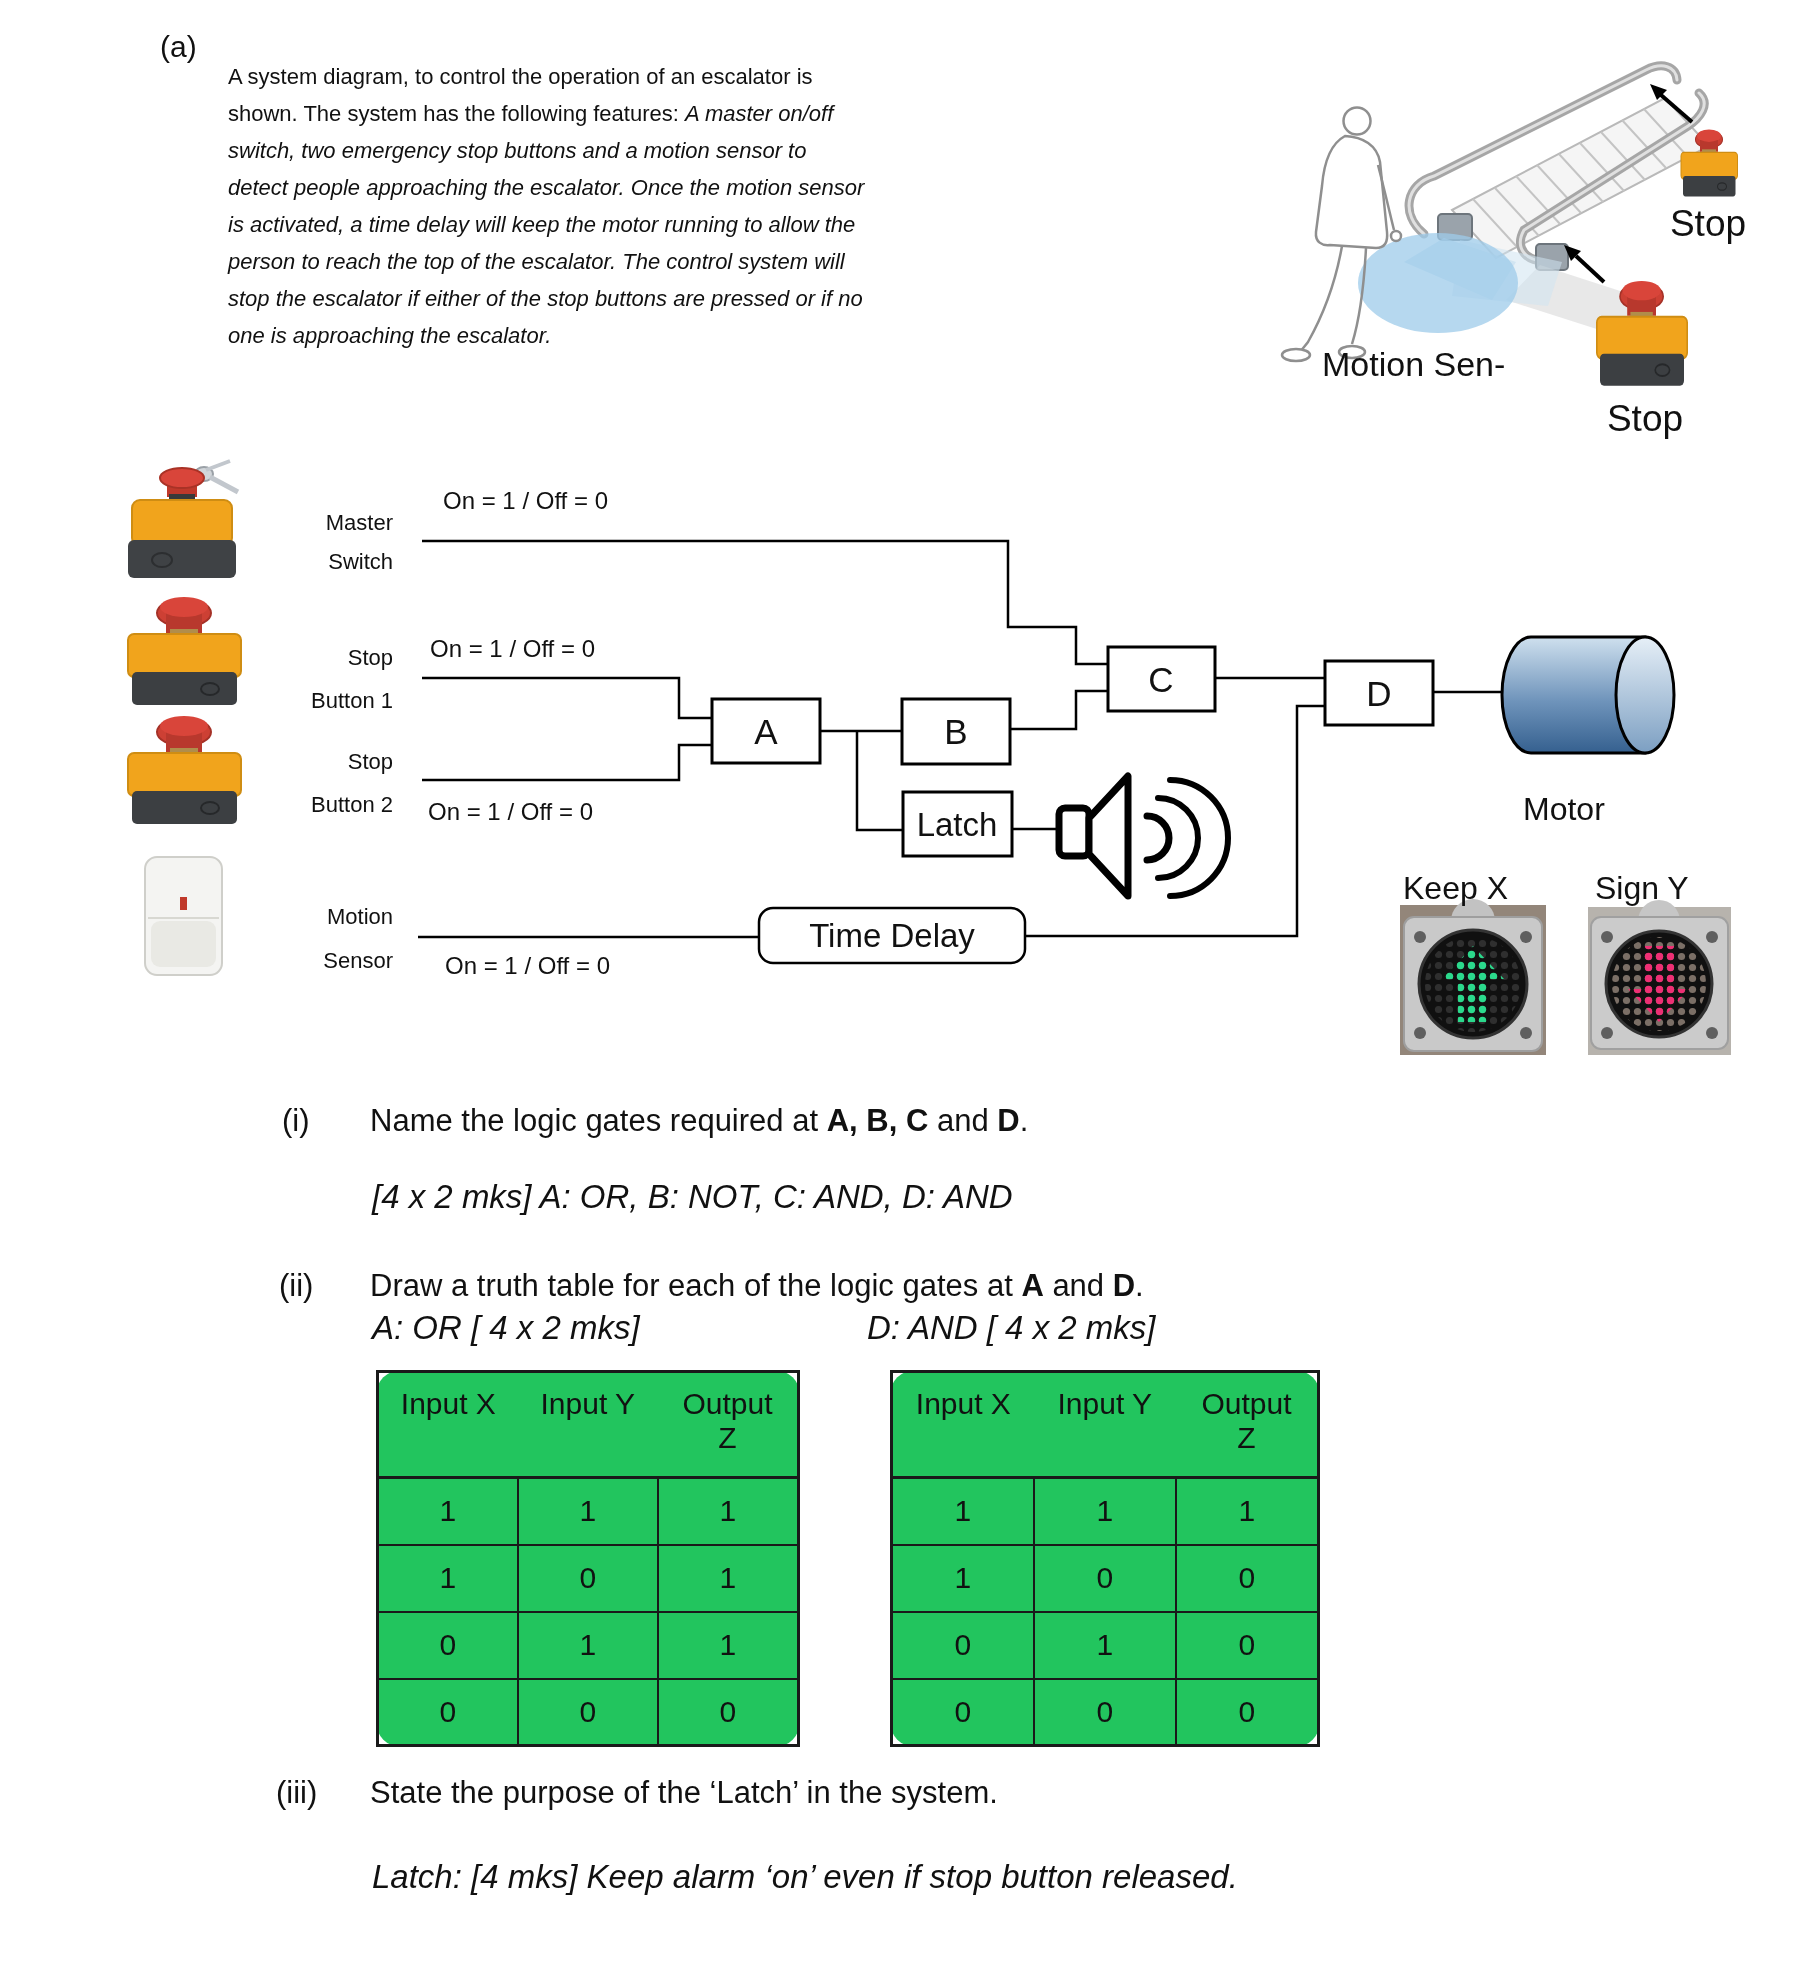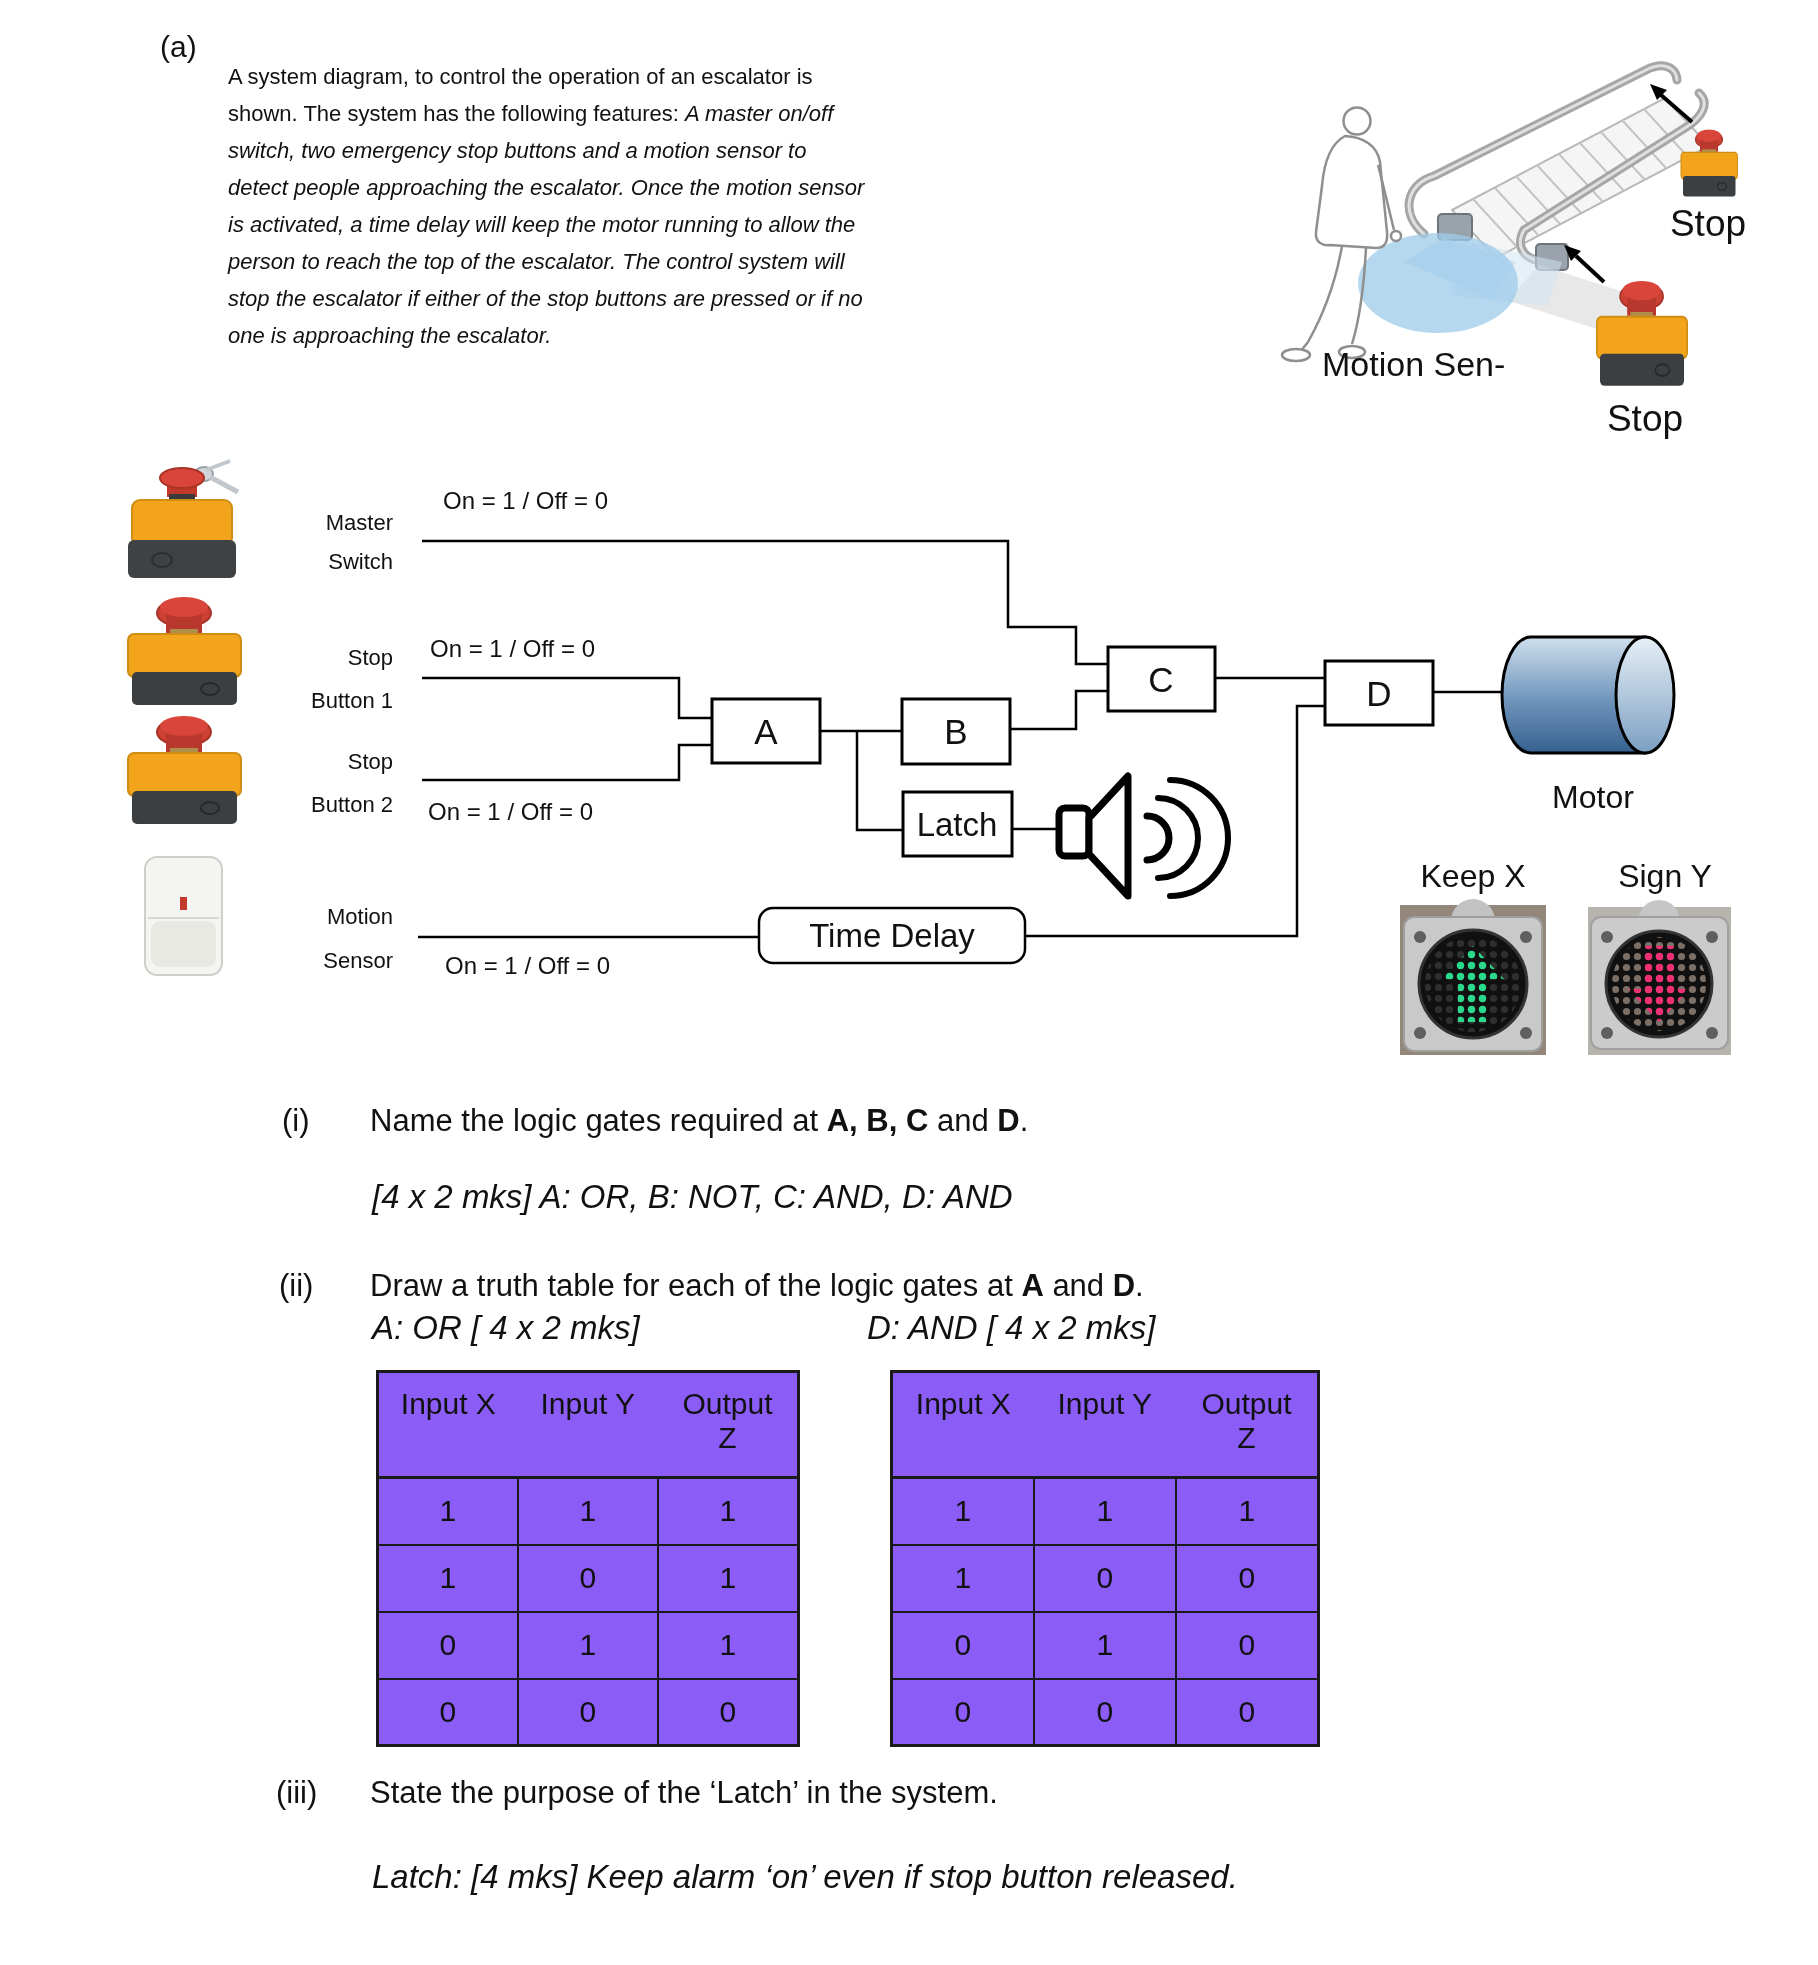--- a/index.html
+++ b/index.html
@@ -6,25 +6,25 @@
   .page{position:relative;width:1818px;height:1965px;background:#ffffff;overflow:hidden;
         font-family:"Liberation Sans",sans-serif;color:#111;}
   .abs{position:absolute;}
   .para-line{position:absolute;left:228px;width:840px;font-size:22px;line-height:37px;white-space:nowrap;margin-top:28px;}
   .it{font-style:italic;}
   .bd{font-weight:700;}
   .tag{position:absolute;font-size:30px;}
   .lblpair{position:absolute;text-align:right;font-size:22px;}
   .signal{position:absolute;font-size:24px;white-space:nowrap;}
   .biglbl{position:absolute;font-size:32px;white-space:nowrap;}
-  .ctr{text-align:center;}
+  .ctr{text-align:left;margin-top:12px;}
   .q-line{position:absolute;font-size:31px;white-space:nowrap;}
   .ans{position:absolute;font-size:33px;font-style:italic;white-space:nowrap;}
   .stoplbl{position:absolute;font-size:37px;text-align:center;width:90px;}
-  table.tt{position:absolute;border-collapse:collapse;table-layout:fixed;background:#8b5cf6;}
+  table.tt{position:absolute;border-collapse:collapse;table-layout:fixed;background:#22c55e;border-radius:25px;}
   table.tt th{border:0;border-bottom:3px solid #1a1a1a;font-weight:400;font-size:30px;
               vertical-align:top;padding-top:14px;height:106px;box-sizing:border-box;}
   table.tt td{border:2px solid #1a1a1a;text-align:center;font-size:30px;height:67px;box-sizing:border-box;}
   table.tt{border:3px solid #1a1a1a;}
   svg text{font-family:"Liberation Sans",sans-serif;fill:#111;}
   .gatetxt{font-size:35px;}
   .boxtxt{font-size:33px;}
 </style>
 </head>
 <body>

